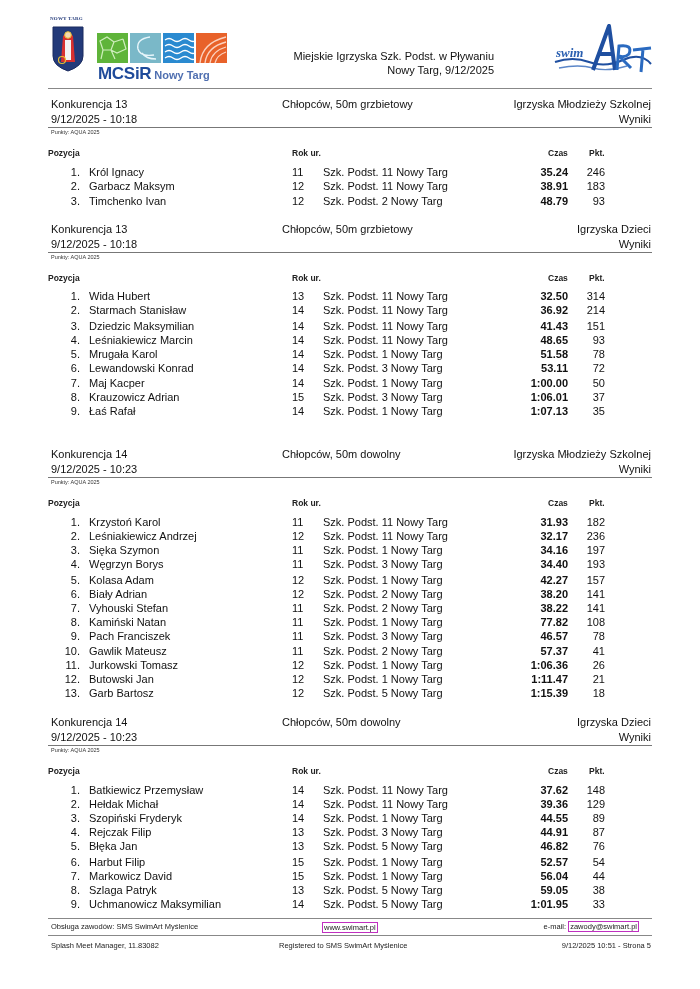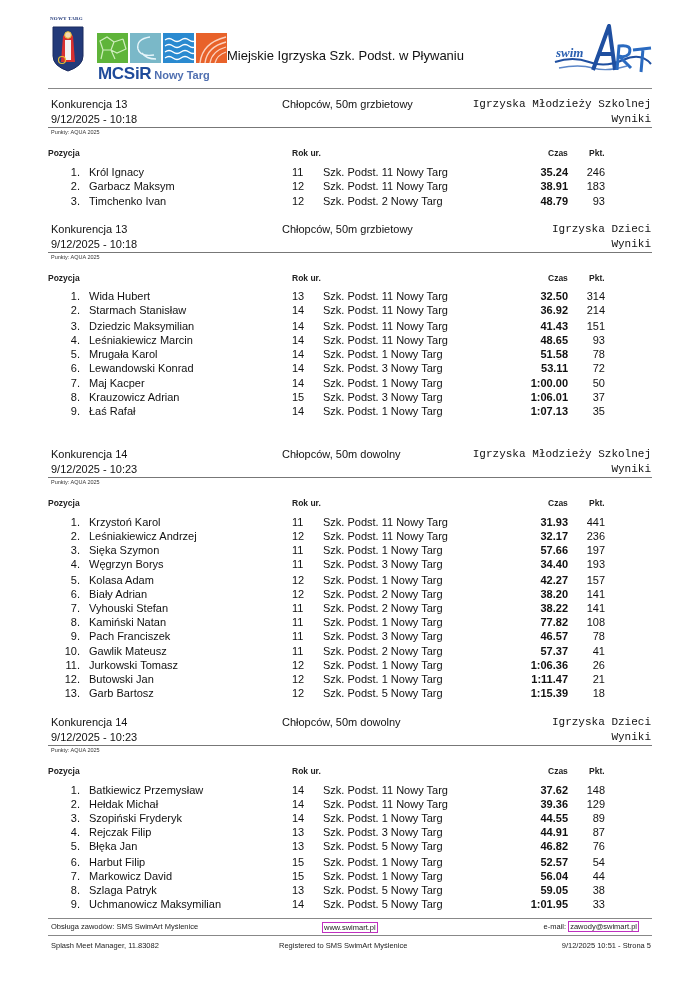--- a/index.html
+++ b/index.html
@@ -7,26 +7,26 @@
          font-family: "Liberation Sans", sans-serif; color: #111; }
   .hdr-line { position: absolute; left: 48px; width: 604px; height: 1px; background: #888; }
   .logo-area { position: absolute; left: 48px; top: 14px; width: 180px; height: 70px; }
   .crest-txt { position: absolute; left: 2px; top: 2px; font-family: "Liberation Serif", serif; font-size: 5px; font-weight: bold; color: #233a7a; letter-spacing: 0.2px; }
   .crest { position: absolute; left: 4px; top: 12px; width: 32px; height: 46px; }
   .tiles { position: absolute; left: 49px; top: 19px; }
   .tile { position: absolute; width: 31px; height: 30px; }
   .mcsir { position: absolute; left: 50px; top: 50px; font-family: "Liberation Sans", sans-serif; font-weight: bold; color: #1e4a9a; white-space: nowrap; }
   .mcsir .big { font-size: 17px; letter-spacing: -0.3px; }
   .mcsir .small { font-size: 11px; color: #4f6fb0; margin-left: 3px; }
-  .title { position: absolute; left: 227px; top: 49px; width: 250px; text-align: left; font-size: 13px; line-height: 14px; }
+  .title { position: absolute; left: 244px; top: 49px; width: 250px; text-align: right; font-size: 11px; line-height: 14px; }
   .swimart { position: absolute; left: 553px; top: 24px; width: 100px; height: 56px; }
   .sec-hdr { position: absolute; left: 51px; width: 600px; font-size: 11px; }
   .sec-hdr .l1, .sec-hdr .l2 { position: absolute; left: 0; }
   .sec-hdr .c { position: absolute; left: 231px; }
-  .sec-hdr .r1, .sec-hdr .r2 { position: absolute; right: 0; text-align: left; white-space: nowrap; font-family: Liberation Mono, monospace; }
+  .sec-hdr .r1, .sec-hdr .r2 { position: absolute; right: 0; text-align: left; white-space: nowrap; }
   .sec-line { position: absolute; left: 48px; width: 604px; height: 1px; background: #777; }
   .punkty { position: absolute; left: 51px; font-size: 5.5px; color: #333; }
   .col-hdr { position: absolute; left: 48px; width: 604px; font-size: 8.5px; color: #222; }
   .col-hdr span { position: absolute; font-weight: bold; }
   .row { position: absolute; left: 48px; width: 604px; font-size: 11px; height: 14px; line-height: 14px; white-space: nowrap; }
   .row span { position: absolute; }
   .row .pos { left: 0; width: 32px; text-align: right; }
   .row .name { left: 41px; }
   .row .year { left: 244px; }
   .row .club { left: 275px; }
@@ -66,20 +66,21 @@
       <path d="M4 30 Q6 10 30 4 M9 30 Q11 14 30 9 M14 30 Q16 18 30 14 M19 30 Q21 22 30 19" stroke="#fbd2bf" stroke-width="1.3" fill="none"></path>
     </svg>
   </div>
   <div class="mcsir">
     <span class="big">MCSiR</span><span class="small">Nowy Targ</span>
   </div>
 </div>
 
 <div class="title">
   <div>Miejskie Igrzyska Szk. Podst. w Pływaniu</div>
+  <div>Nowy Targ, 9/12/2025</div>
 </div>
 
 <svg class="swimart" viewBox="0 0 100 56">
   <path d="M2 38 Q20 32 36 38 T70 36 T98 40" stroke="#1f4fa0" stroke-width="2" fill="none"></path>
   <path d="M6 44 Q26 40 40 44 T74 42" stroke="#5b86c8" stroke-width="1.4" fill="none"></path>
   <text x="3" y="33" font-family="Liberation Serif, serif" font-style="italic" font-weight="bold" font-size="13" fill="#2a5fb0">swim</text>
   <path d="M40 46 L56 2 L62 46 M46 30 L60 30" stroke="#1f4fa0" stroke-width="4" fill="none" stroke-linejoin="round"></path>
   <path d="M64 46 L66 22 Q80 20 76 30 Q72 34 66 32 L78 44" stroke="#2a6ac0" stroke-width="3" fill="none"></path>
   <path d="M80 26 L98 24 M90 25 L88 48" stroke="#2a6ac0" stroke-width="3" fill="none"></path>
 </svg>
@@ -228,36 +229,36 @@
   <span style="left:244px">Rok ur.</span>
   <span style="left:500px">Czas</span>
   <span style="left:541px">Pkt.</span>
 </div>
 <div class="row" style="top:515px">
     <span class="pos">1.</span>
     <span class="name">Krzystoń Karol</span>
     <span class="year">11</span>
     <span class="club">Szk. Podst. 11 Nowy Targ</span>
     <span class="time">31.93</span>
-    <span class="pts">441</span>
+    <span class="pts">182</span>
   </div>
 <div class="row" style="top:529px">
     <span class="pos">2.</span>
     <span class="name">Leśniakiewicz Andrzej</span>
     <span class="year">12</span>
     <span class="club">Szk. Podst. 11 Nowy Targ</span>
     <span class="time">32.17</span>
     <span class="pts">236</span>
   </div>
 <div class="row" style="top:543px">
     <span class="pos">3.</span>
     <span class="name">Sięka Szymon</span>
     <span class="year">11</span>
     <span class="club">Szk. Podst. 1 Nowy Targ</span>
-    <span class="time">57.66</span>
+    <span class="time">34.16</span>
     <span class="pts">197</span>
   </div>
 <div class="row" style="top:557px">
     <span class="pos">4.</span>
     <span class="name">Węgrzyn Borys</span>
     <span class="year">11</span>
     <span class="club">Szk. Podst. 3 Nowy Targ</span>
     <span class="time">34.40</span>
     <span class="pts">193</span>
   </div>

